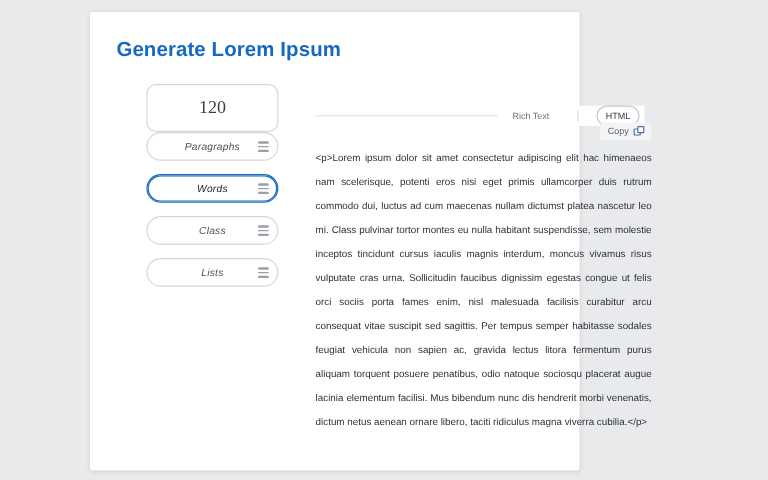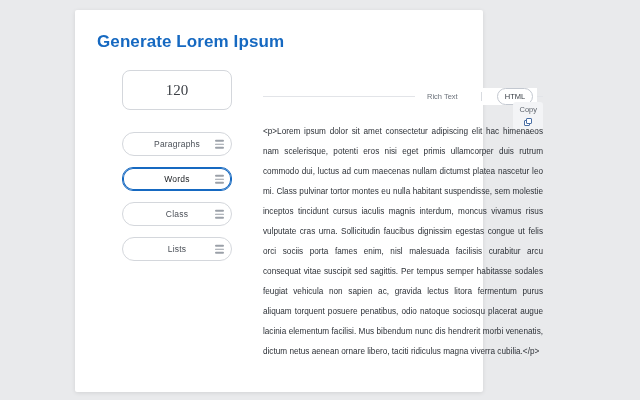--- a/index.html
+++ b/index.html
@@ -50,39 +50,38 @@
     justify-content: center;
     background: #fff;
     box-sizing: border-box;
     font-family: Liberation Serif, serif;
   }
   .count-box span {
     font-size: 15px;
     color: #3b3f45;
   }
   .unit-list {
-    margin-top: 22px;
+    font-style: italic;
   }
   .unit-btn {
     position: relative;
     width: 110px;
     height: 24px;
     border: 1px solid #d4d7dc;
     border-radius: 14px;
     background: #fff;
     margin-bottom: 11px;
     box-sizing: border-box;
     display: flex;
     align-items: center;
     justify-content: center;
   }
   .unit-btn.active {
     border-color: #1669c1;
     box-shadow: 0 0 0 1px #1669c1 inset;
-    border-radius: 11px;
   }
   .unit-btn .lbl {
     font-size: 8.5px;
     color: #4a4f57;
     letter-spacing: 0.2px;
   }
   .unit-btn.active .lbl {
     color: #1a1d21;
   }
   .grip {
@@ -153,21 +152,20 @@
   .copy-row {
     position: absolute;
     right: 0;
     top: 14px;
     display: flex;
     align-items: center;
     gap: 4px;
     background: #f3f4f6;
     border-radius: 3px;
     padding: 3px 6px;
-    flex-direction: column;
   }
   .copy-row .lbl {
     font-size: 7.5px;
     color: #5d636b;
   }
   .copy-icon {
     width: 9px;
     height: 9px;
     position: relative;
   }

